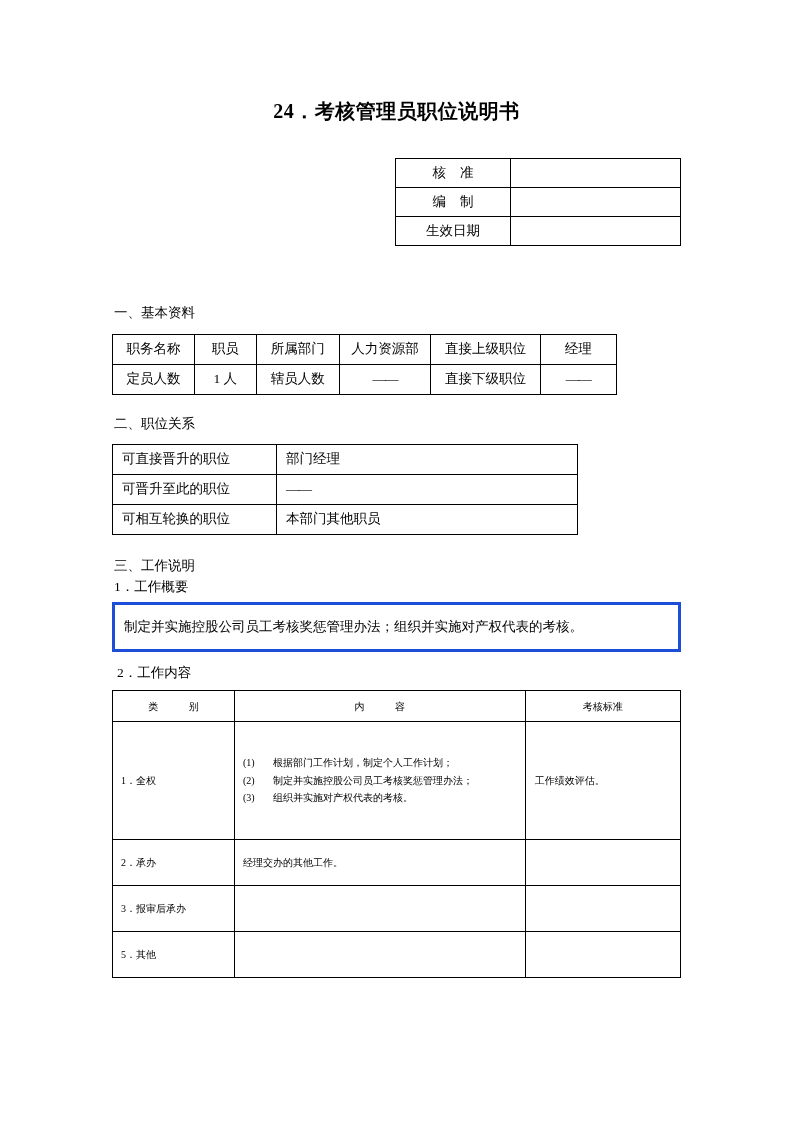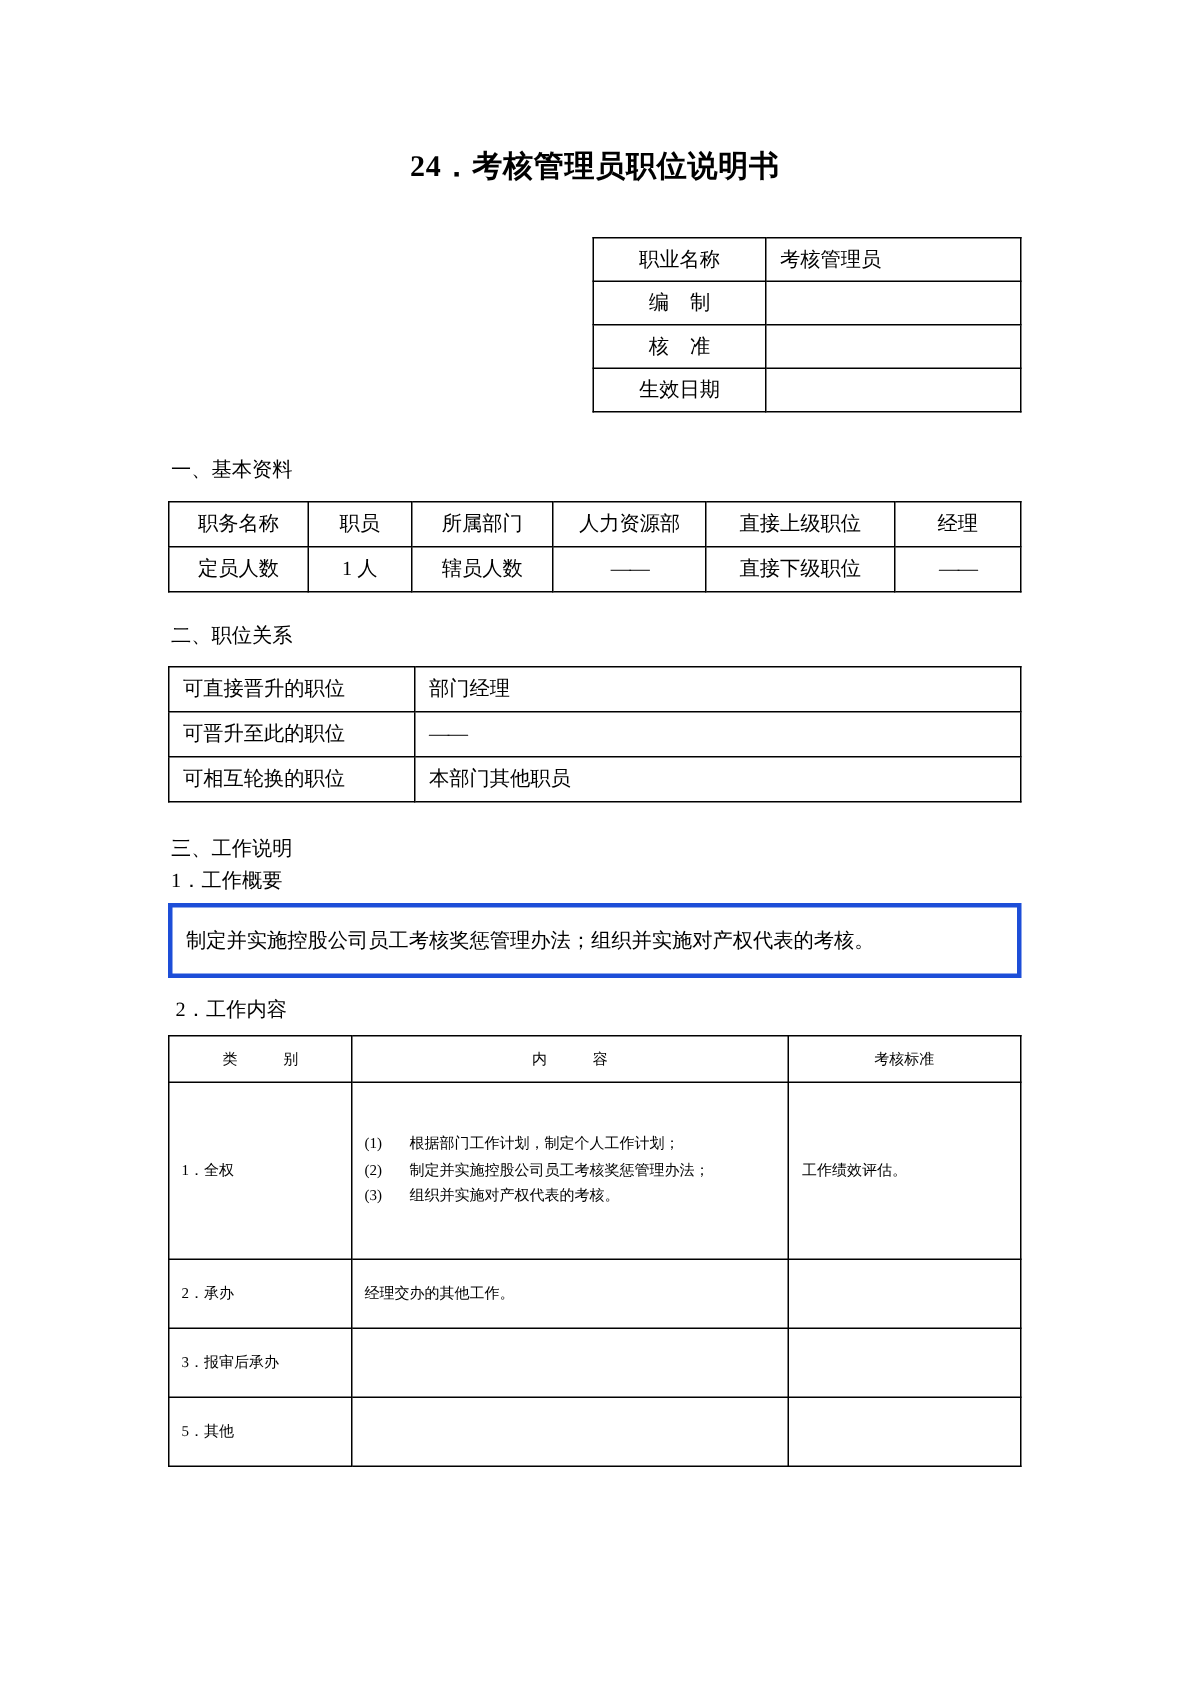--- a/index.html
+++ b/index.html
@@ -77,39 +77,39 @@
     position: absolute;
     font-size: 13.5px;
     line-height: 20px;
     white-space: nowrap;
   }
 
   
   #basic-table {
     left: 112px;
     top: 334px;
-    width: 569px;
+    width: 505px;
     padding-left: 12px;
   }
   #basic-table td {
     height: 29px;
     text-align: center;
   }
   #basic-table td.col1 { width: 92px; }
   #basic-table td.col2 { width: 63px; }
   #basic-table td.col3 { width: 94px; }
   #basic-table td.col4 { width: 100px; }
   #basic-table td.col5 { width: 131px; }
   #basic-table td.col6 { width: 79px; }
 
   
   #relations-table {
     left: 112px;
     top: 444px;
-    width: 569px;
+    width: 466px;
     padding-left: 37px;
   }
   #relations-table td {
     height: 29px;
   }
   #relations-table td.rel-label {
     width: 148px;
     text-align: left;
     padding-left: 9px;
   }
@@ -189,29 +189,25 @@
 </head>
 <body>
 
 <div class="page">
 
   <div class="doc-title">24．考核管理员职位说明书</div>
 
   <table id="header-table" class="doc-table">
     <tbody>
       <tr>
-        <td class="label">职业名称</td>
-        <td class="value">考核管理员</td>
+        <td class="label"><span class="spaced2">核准</span></td>
+        <td class="value"></td>
       </tr>
       <tr>
         <td class="label"><span class="spaced2">编制</span></td>
-        <td class="value"></td>
-      </tr>
-      <tr>
-        <td class="label"><span class="spaced2">核准</span></td>
         <td class="value"></td>
       </tr>
       <tr>
         <td class="label">生效日期</td>
         <td class="value"></td>
       </tr>
     </tbody>
   </table>
 
   <div class="section-heading" style="left:114px; top:303px;">一、基本资料</div>

